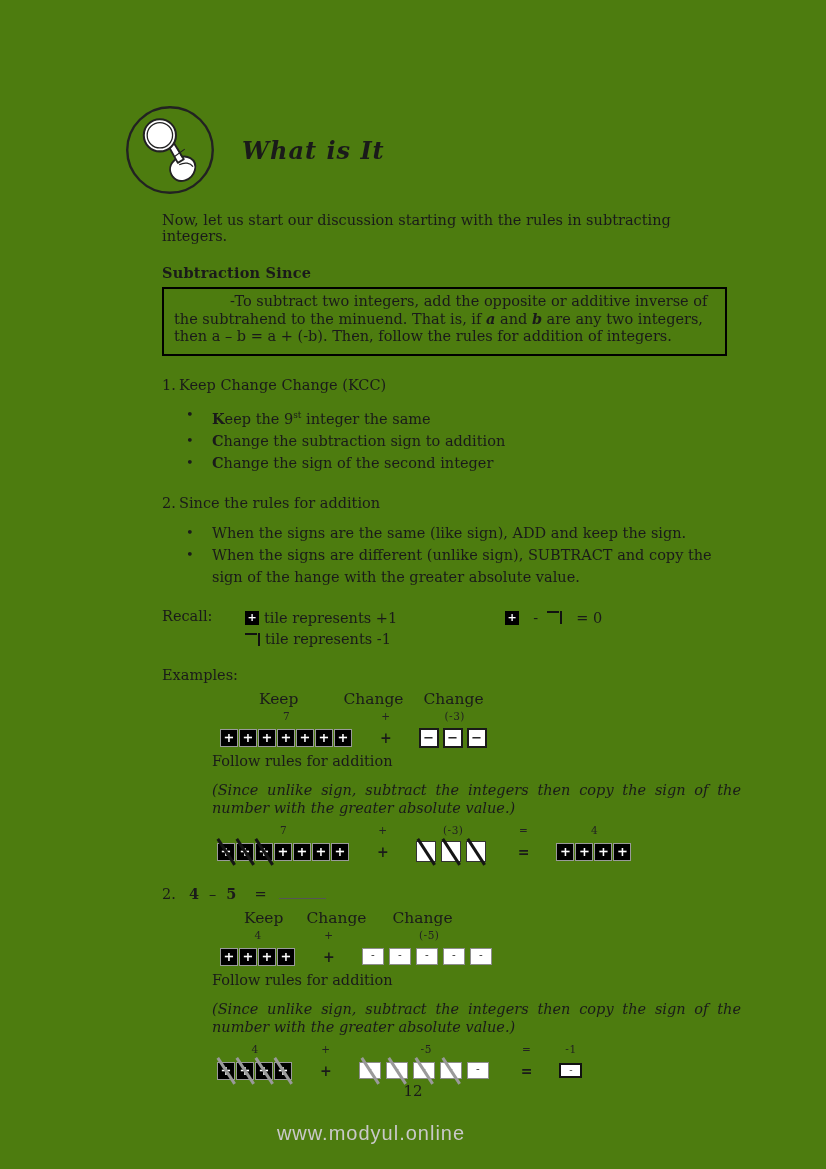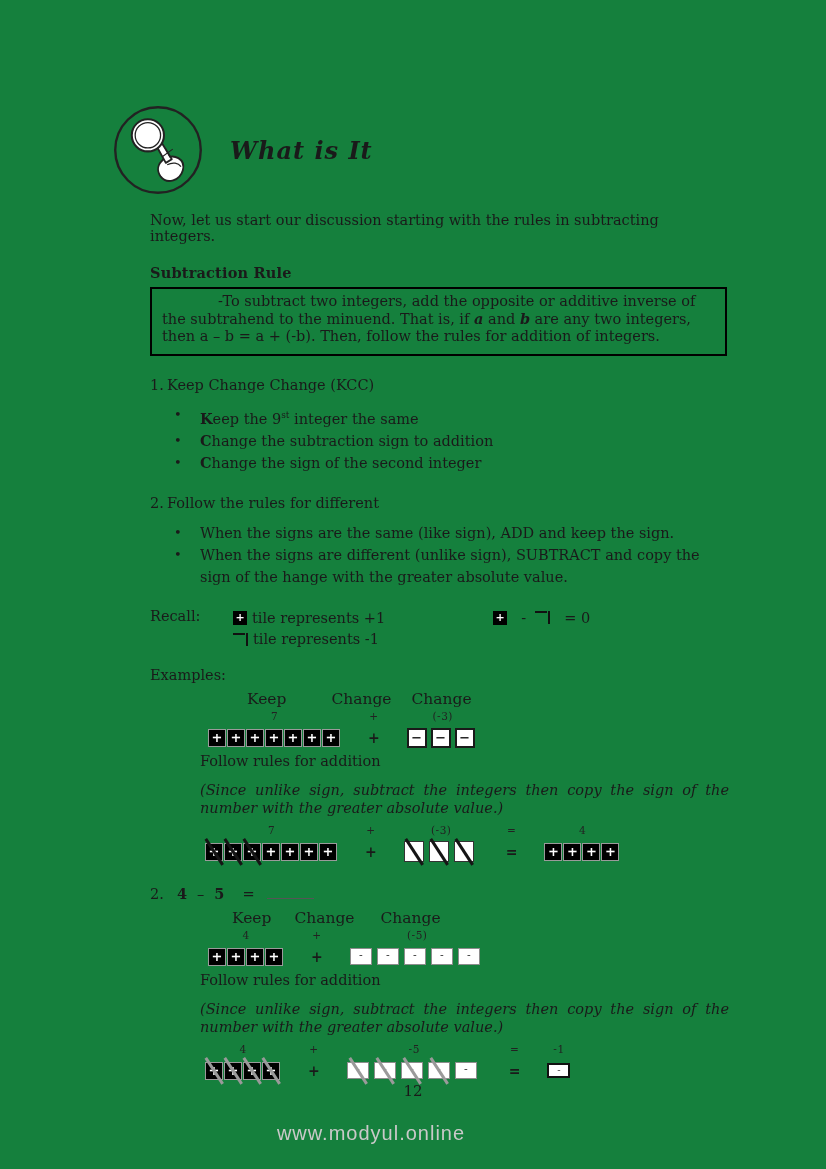--- a/index.html
+++ b/index.html
@@ -1,20 +1,20 @@
 <!DOCTYPE html>
 <html><head>
 <meta charset="utf-8">
 <style>
   * { margin:0; padding:0; box-sizing:border-box; }
   html,body { background:#888; }
   .page {
     width:826px; height:1169px; position:relative; margin:0 auto;
-    background:#15803d; color:#1a1a1a;
-    font-family:"DejaVu Serif", serif; font-size:14.5px; overflow:hidden;
+    background:#4d7c0f; color:#1a1a1a;
+    font-family:"DejaVu Serif", serif; font-size:14.5px; overflow:hidden;padding-left:12px;
   }
   .content { padding:104px 99px 0 150px; }
 
   
   .header { display:flex; align-items:center; margin-left:-38px; }
   .badge { width:92px; height:92px; flex:0 0 92px; }
   .page-title { font-size:24px; font-weight:bold; font-style:italic; margin-left:26px; letter-spacing:1px; }
 
   .intro { margin-top:16px; }
 
@@ -104,36 +104,36 @@
           <line x1="55" y1="57" x2="66" y2="49" stroke="#222" stroke-width="1.2"></line>
           <line x1="58" y1="48" x2="63" y2="58" stroke="#222" stroke-width="1.2"></line>
           <path d="M60 66 C66 63, 72 64, 75 68" fill="none" stroke="#222" stroke-width="1.4"></path>
         </svg>
       </div>
       <div class="page-title">What is It</div>
     </div>
 
     <p class="intro">Now, let us start our discussion starting with the rules in subtracting integers.</p>
 
-    <div class="rule-head">Subtraction Rule</div>
+    <div class="rule-head">Subtraction Since</div>
     <div class="rule-box">
       <p><span>-To subtract two integers, add the opposite or additive inverse of the subtrahend to the minuend. That is, if </span><span class="var">a</span><span> and </span><span class="var">b</span><span> are any two integers, then a – b = a + (-b). Then, follow the rules for addition of integers.</span></p>
     </div>
 
     <div class="numbered">
       <span class="num-label">1.</span><span>Keep Change Change (KCC)</span>
     </div>
     <ul class="bullets">
       <li><span class="dot">•</span><span class="leadcap">K</span><span>eep the 9</span><sup>st</sup><span> integer the same</span></li>
       <li><span class="dot">•</span><span class="leadcap">C</span><span>hange the subtraction sign to addition</span></li>
       <li><span class="dot">•</span><span class="leadcap">C</span><span>hange the sign of the second integer</span></li>
     </ul>
 
     <div class="numbered">
-      <span class="num-label">2.</span><span>Follow the rules for different</span>
+      <span class="num-label">2.</span><span>Since the rules for addition</span>
     </div>
     <ul class="bullets">
       <li><span class="dot">•</span><span>When the signs are the same (like sign), ADD and keep the sign.</span></li>
       <li><span class="dot">•</span><span>When the signs are different (unlike sign), SUBTRACT and copy the sign of the hange with the greater absolute value.</span></li>
     </ul>
 
     <div class="recall">
       <div class="recall-label">Recall:</div>
       <div class="legend">
         <div class="legend-line">

